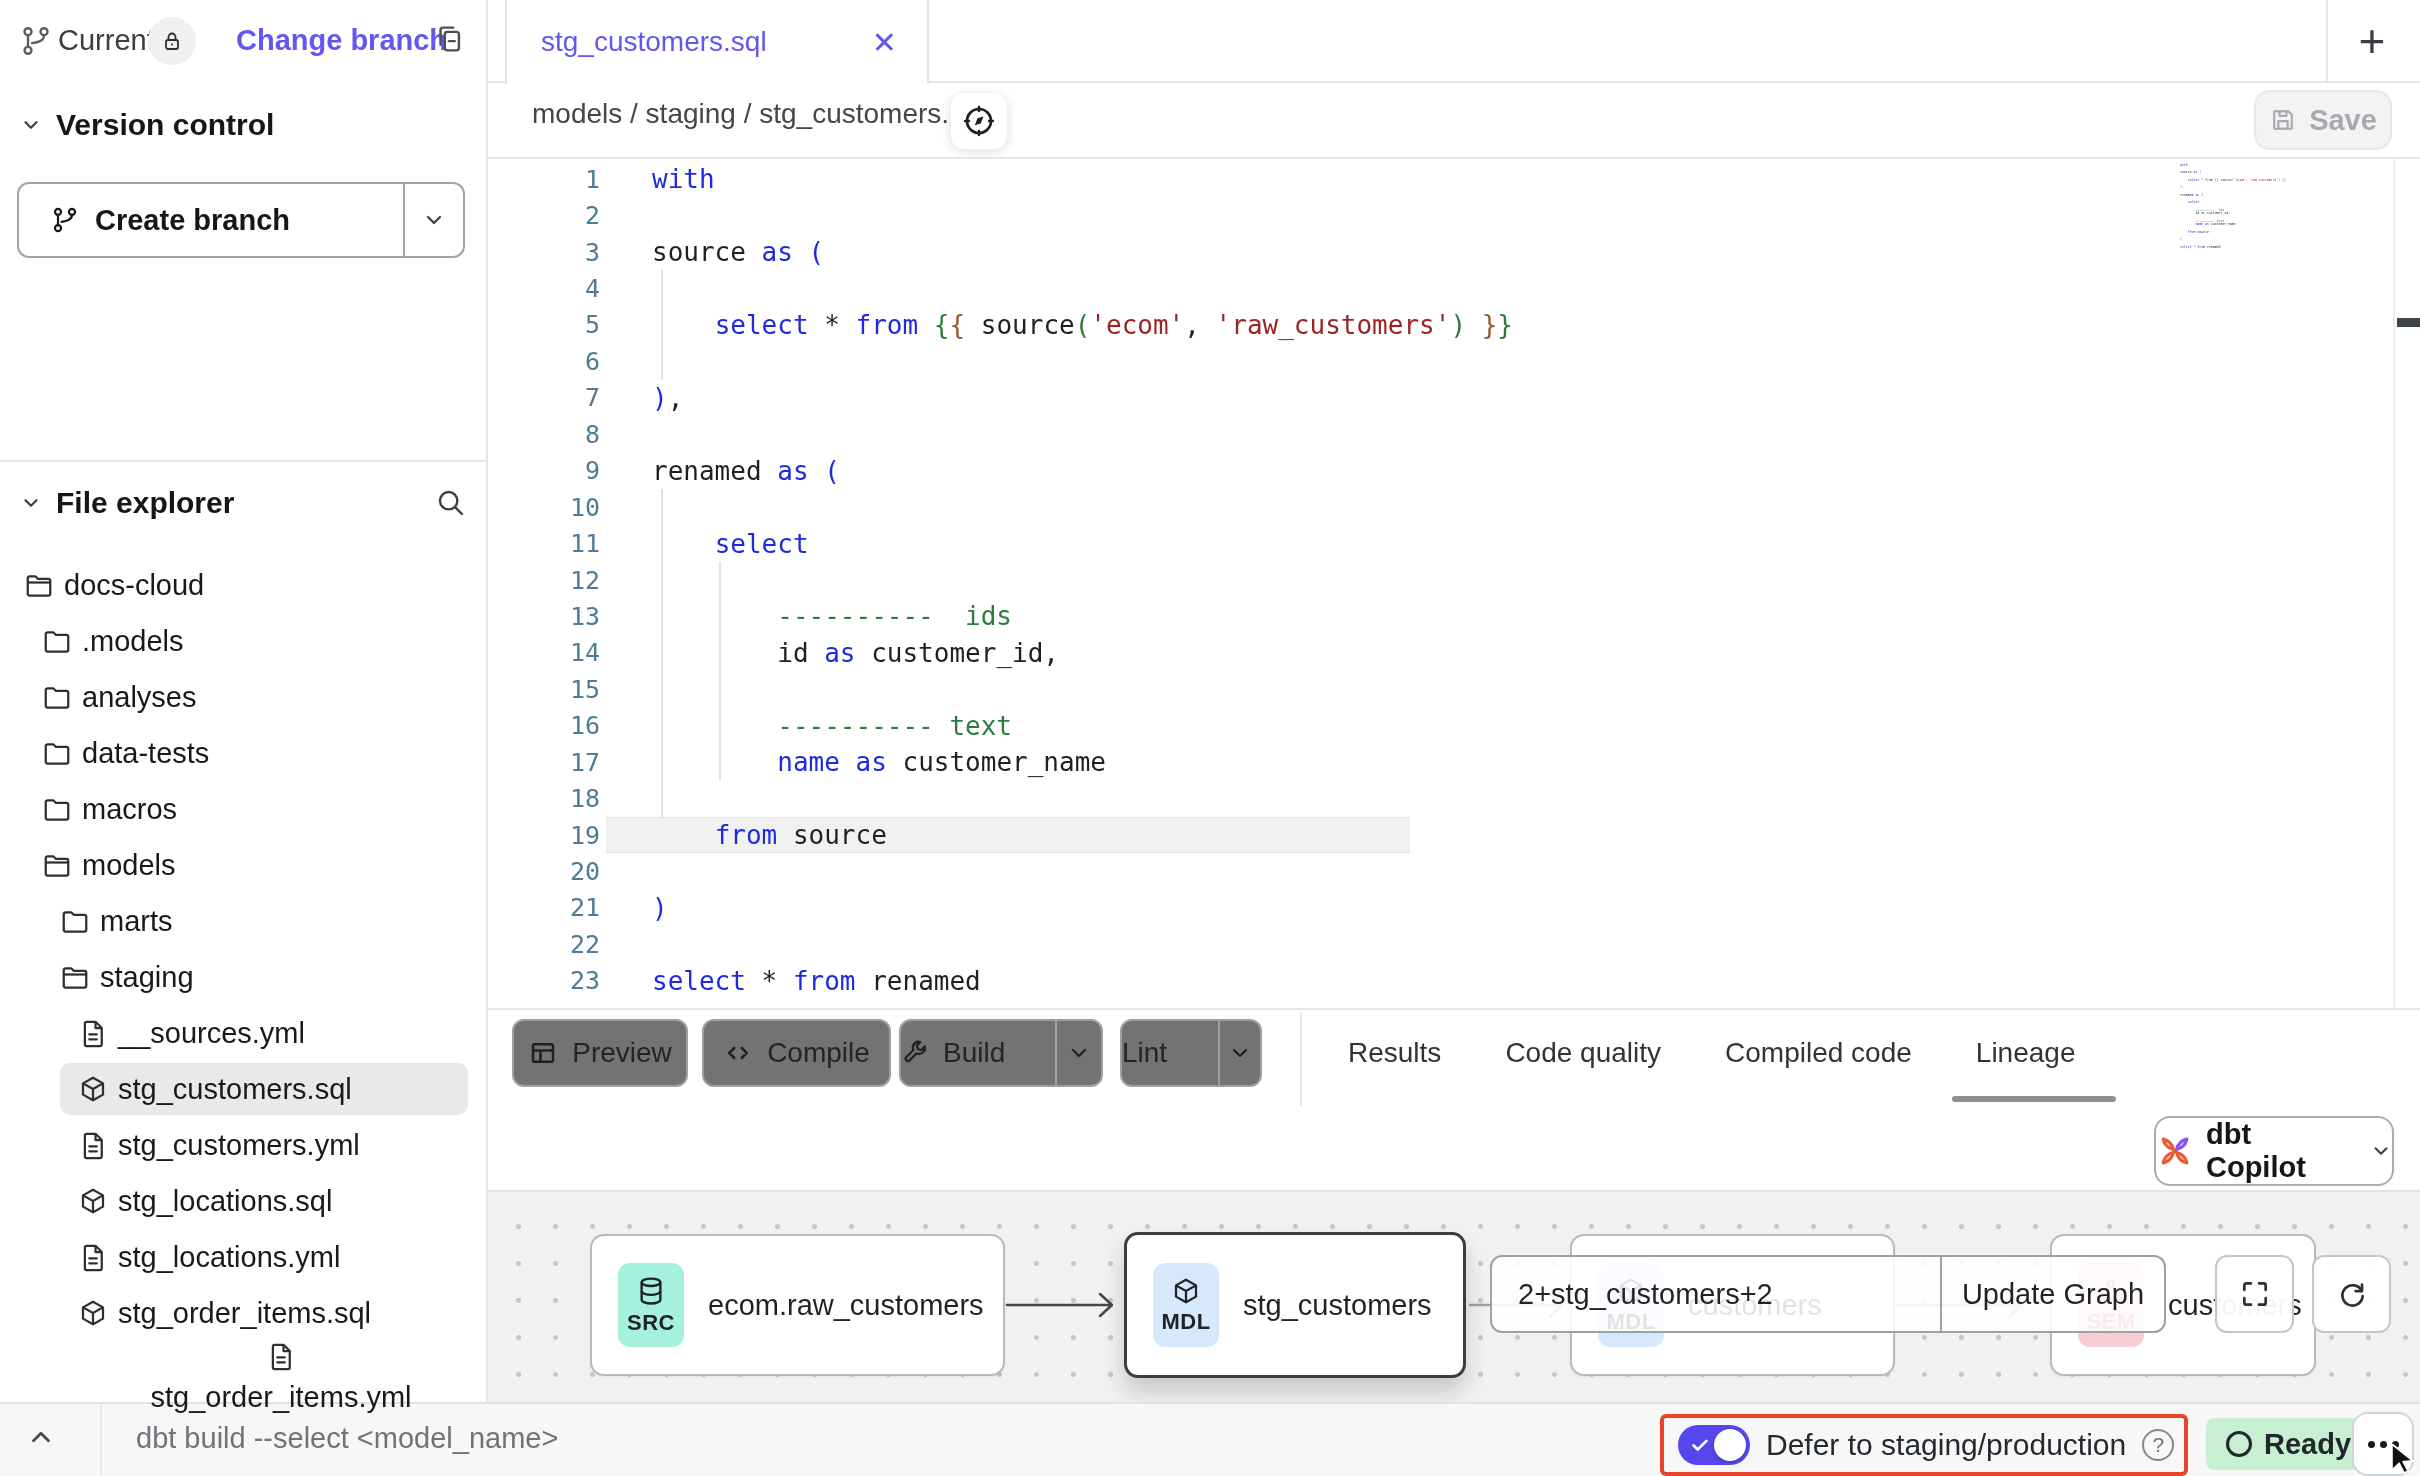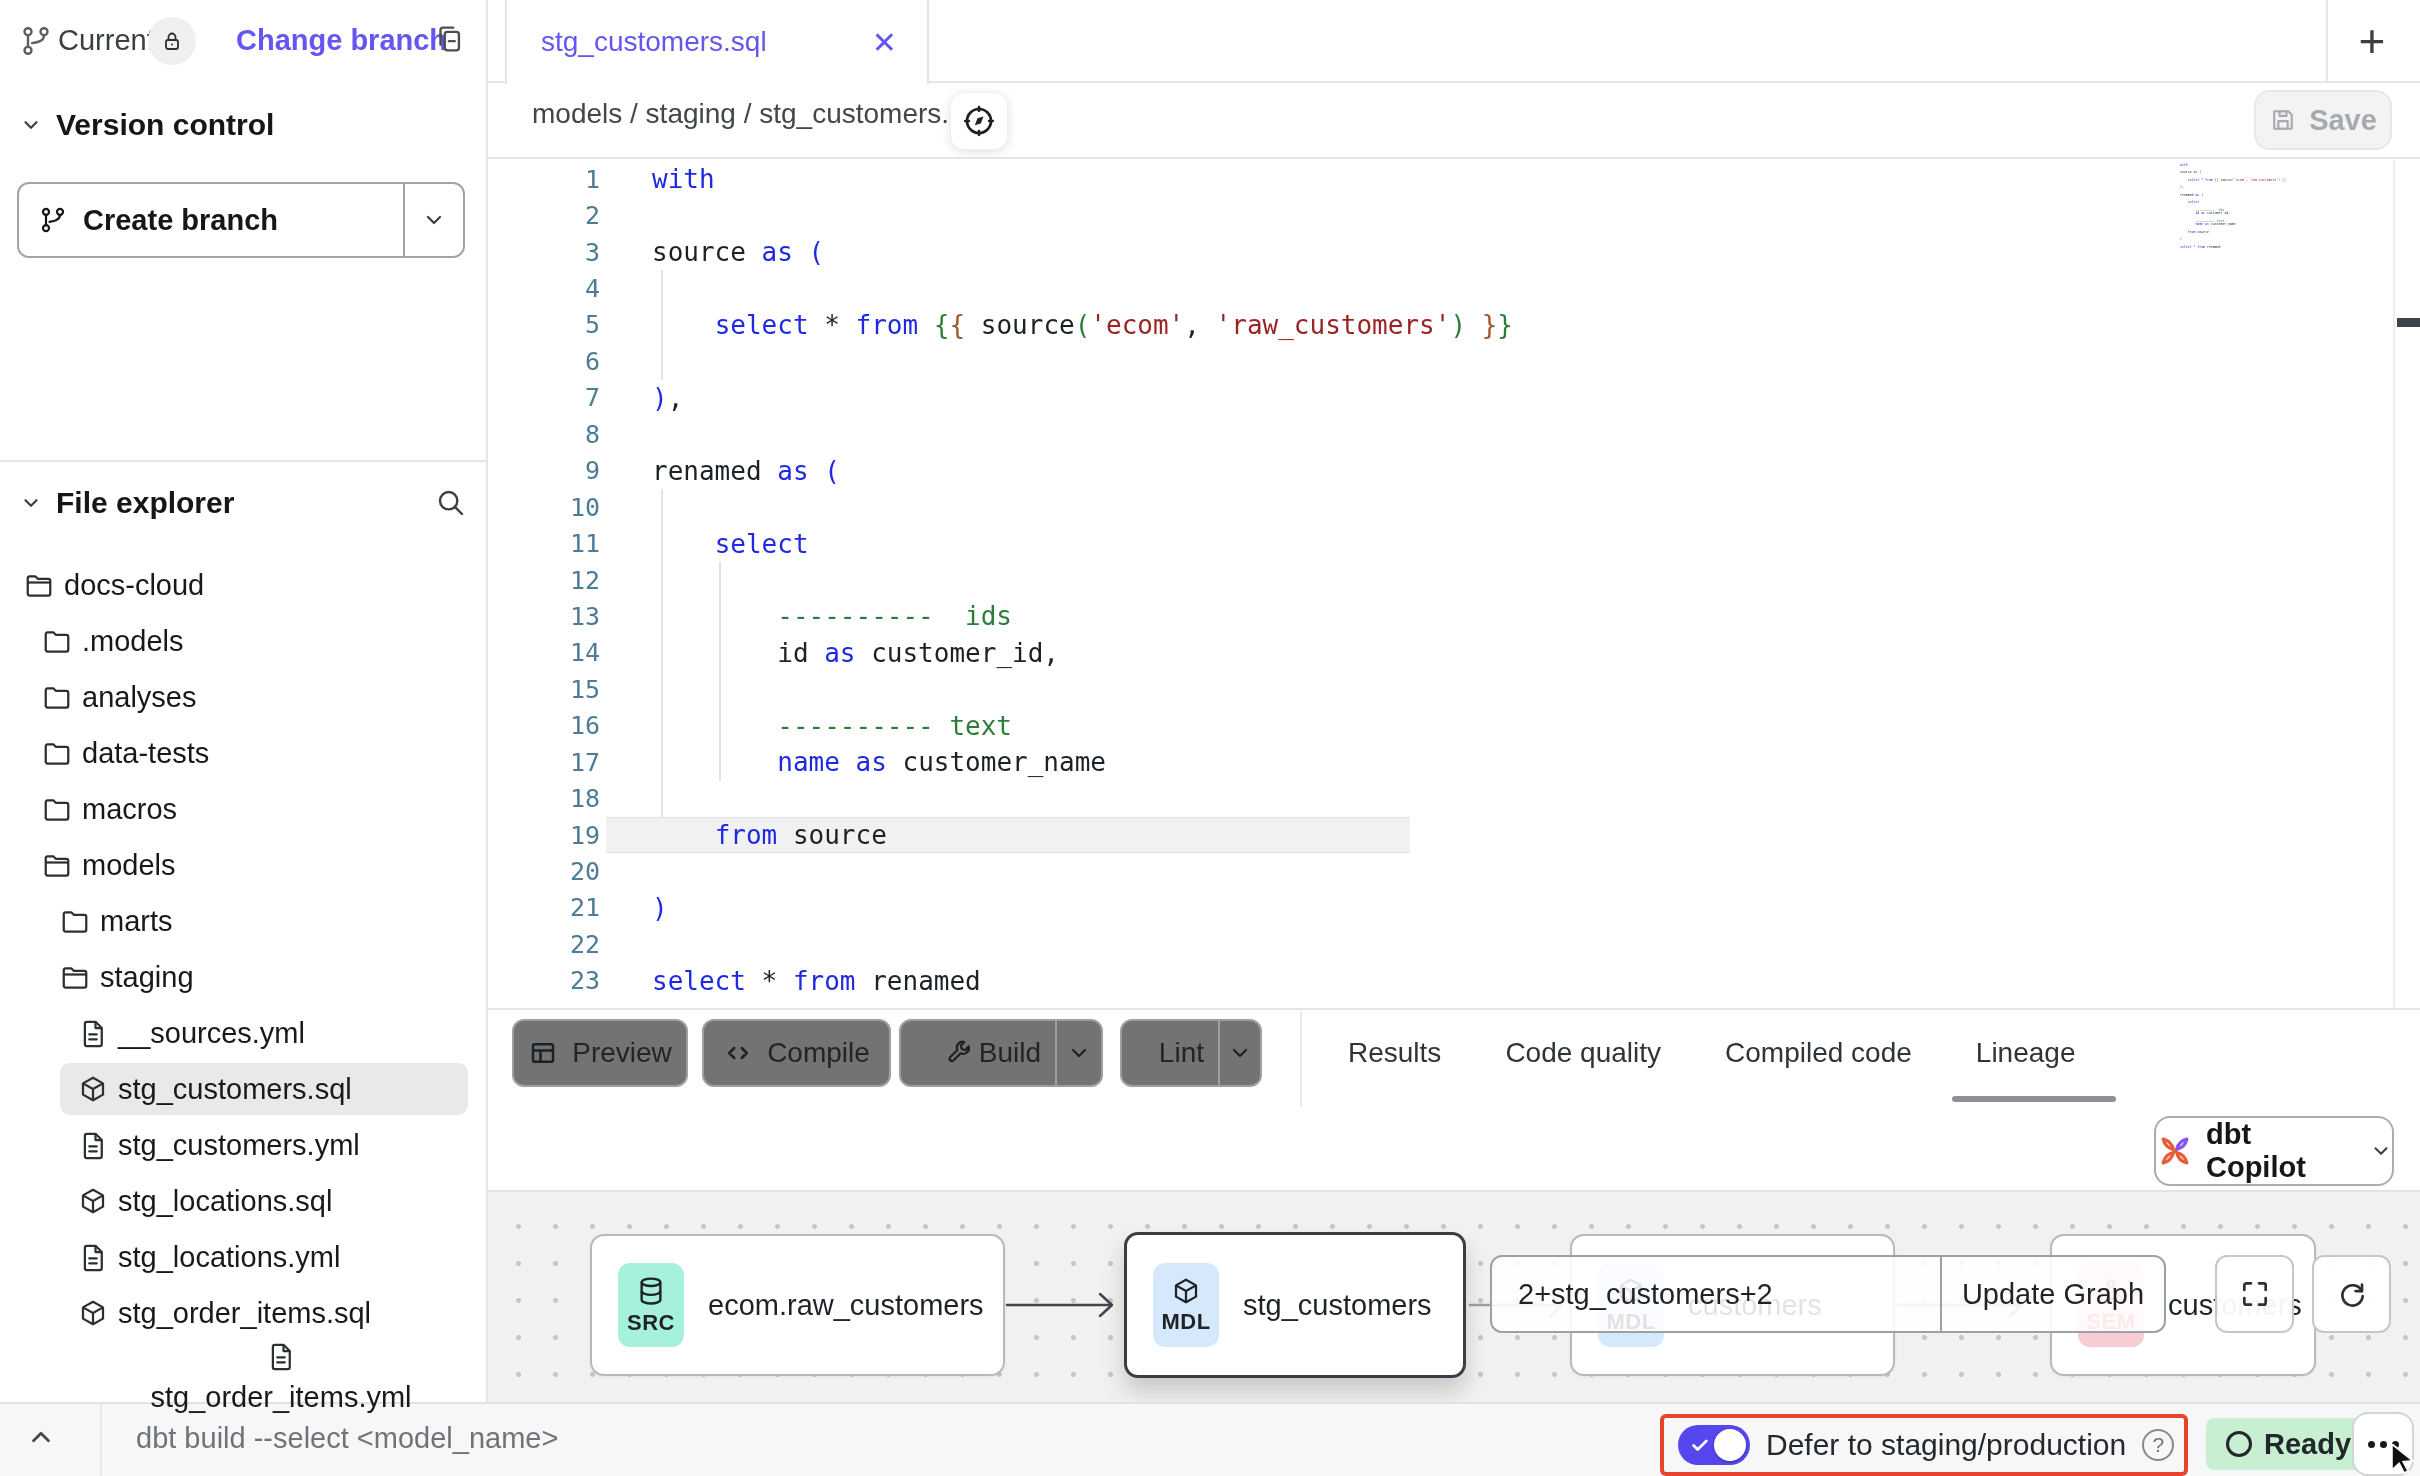--- a/index.html
+++ b/index.html
@@ -16,21 +16,21 @@
   .branch-ic{position:absolute;left:20px;top:25px;color:#5a5f64;}
   .current-lbl{position:absolute;left:58px;top:24px;font-size:29px;font-weight:500;color:#3a3f44;}
   .lock-badge{position:absolute;left:148px;top:17px;width:48px;height:48px;border-radius:50%;background:#f0f0f1;display:flex;align-items:center;justify-content:center;color:#2b3034;}
   .chg-branch{position:absolute;left:236px;top:24px;font-size:29px;font-weight:600;color:#6356f2;cursor:pointer;}
   .copy-ic{position:absolute;left:432px;top:22px;color:#4a4f54;}
   .sec-head{position:absolute;left:0;width:486px;display:flex;align-items:center;}
   .sec-head .chev{margin-left:20px;color:#3a3f44;}
   .sec-head .sec-title{margin-left:14px;font-size:30px;font-weight:700;color:#141619;}
   .search-ic{position:absolute;left:434px;color:#3a3f44;}
   .create-branch{position:absolute;left:17px;top:182px;width:448px;height:76px;border:2px solid #9fa4a8;border-radius:12px;background:#fff;display:flex;box-sizing:border-box;cursor:pointer;}
-  .cb-main{flex:1;display:flex;align-items:center;gap:16px;padding-left:20px;font-size:29px;font-weight:600;color:#141619;}
+  .cb-main{flex:1;display:flex;align-items:center;gap:16px;padding-left:32px;font-size:29px;font-weight:600;color:#141619;}
   .cb-chev{width:58px;border-left:2px solid #9fa4a8;display:flex;align-items:center;justify-content:center;color:#3a3f44;}
   #file-tree{position:absolute;left:0;top:557px;width:486px;}
   .tree-row{position:relative;height:56px;display:flex;align-items:center;gap:10px;font-size:29px;color:#17191c;cursor:pointer;}
   .tree-row .icn{color:#2b3034;}
   .tree-label{position:relative;z-index:1;}
   .tree-row.selected::before{content:"";position:absolute;left:60px;right:18px;top:2px;bottom:2px;background:#e9e9ea;border-radius:10px;}
   .tree-row.selected .icn,.tree-row.selected .tree-label{z-index:1;}
 
   
   #active-tab{position:absolute;left:505px;top:0;width:424px;height:84px;background:#fff;border-left:2px solid #e5e5e7;border-right:2px solid #e5e5e7;box-sizing:border-box;display:flex;align-items:center;z-index:6;cursor:pointer;}
@@ -61,21 +61,21 @@
   #minimap .cl{height:18.6px;}
   #minimap .lcode{padding-left:0;font-size:16px;}
   #minimap .cl.active::before{display:none;}
   .gutter-line{position:absolute;left:1905px;top:0;bottom:0;width:2px;background:#ededef;}
   .scroll-dash{position:absolute;left:1909px;top:159px;width:23px;height:9px;background:#3f4449;}
 
   
   .tbtn{position:absolute;top:1019px;height:68px;border:2px solid #9aa0a5;border-radius:12px;background:#737373;box-sizing:border-box;display:flex;align-items:center;justify-content:center;gap:14px;font-size:28px;font-weight:500;color:#202528;cursor:pointer;}
   .tbtn .icn{color:#1c2126;}
   .split{padding:0;}
-  .split .cell{display:flex;align-items:center;justify-content:flex-end;gap:6px;height:100%;}
+  .split .cell{display:flex;align-items:center;justify-content:flex-start;gap:14px;height:100%;}
   .split .chev-cell{border-left:2px solid #9aa0a5;display:flex;align-items:center;justify-content:center;height:100%;color:#3a3f44;}
   .group-divider{position:absolute;left:1300px;top:1012px;width:2px;height:94px;background:#e8e8ea;}
   #panel-tabs{position:absolute;left:1348px;top:1019px;height:68px;display:flex;gap:64px;align-items:center;}
   .ptab{font-size:28px;font-weight:500;color:#2f3438;cursor:pointer;white-space:nowrap;}
   .tab-underline{position:absolute;left:1952px;top:1096px;width:164px;height:6px;border-radius:3px;background:#8d9195;}
   .copilot-btn{position:absolute;left:2154px;top:1116px;width:240px;height:70px;border:2px solid #a9adb1;border-radius:16px;background:#fff;box-sizing:border-box;display:flex;align-items:center;justify-content:center;gap:12px;font-size:29px;font-weight:600;color:#141619;cursor:pointer;}
   .copilot-btn .chev{color:#3a3f44;}
 
   
   #canvas{position:absolute;left:488px;top:1190px;width:1932px;height:212px;background-color:#f1f1ef;background-image:radial-gradient(circle,#c7c7c5 2.2px,transparent 2.7px);background-size:37px 37px;background-position:12px 16px;border-top:2px solid #e3e3e5;box-sizing:border-box;overflow:hidden;}

